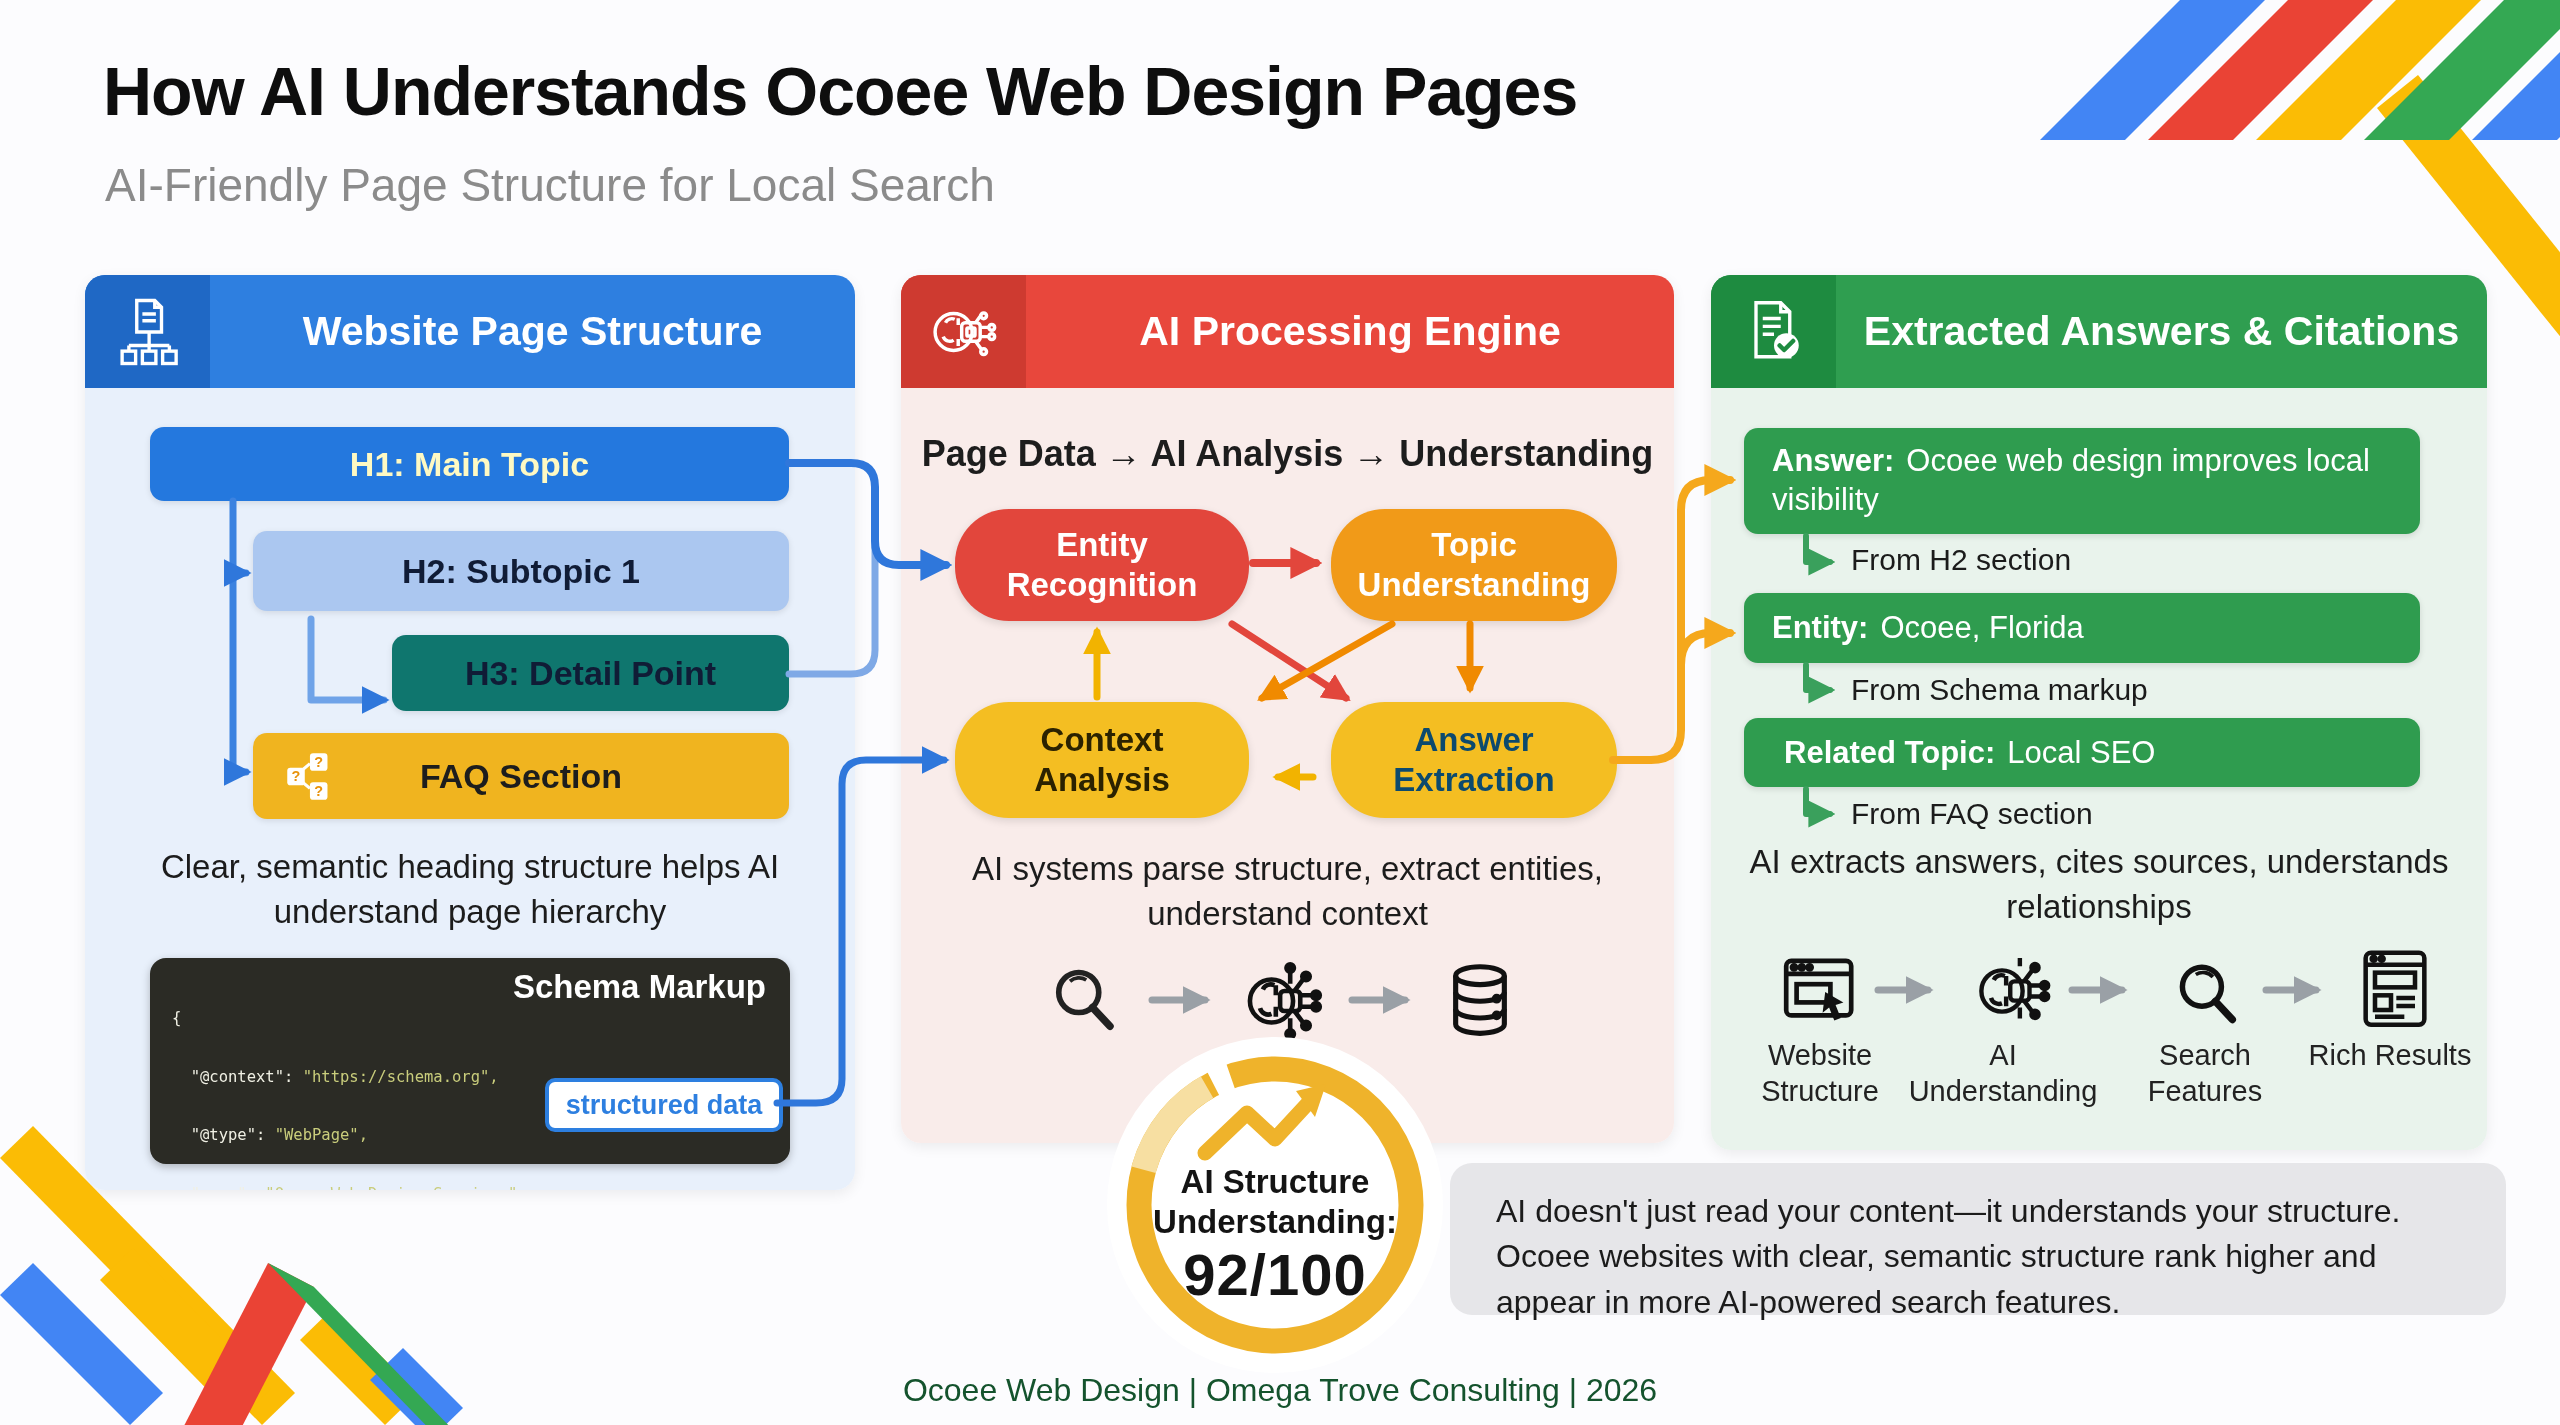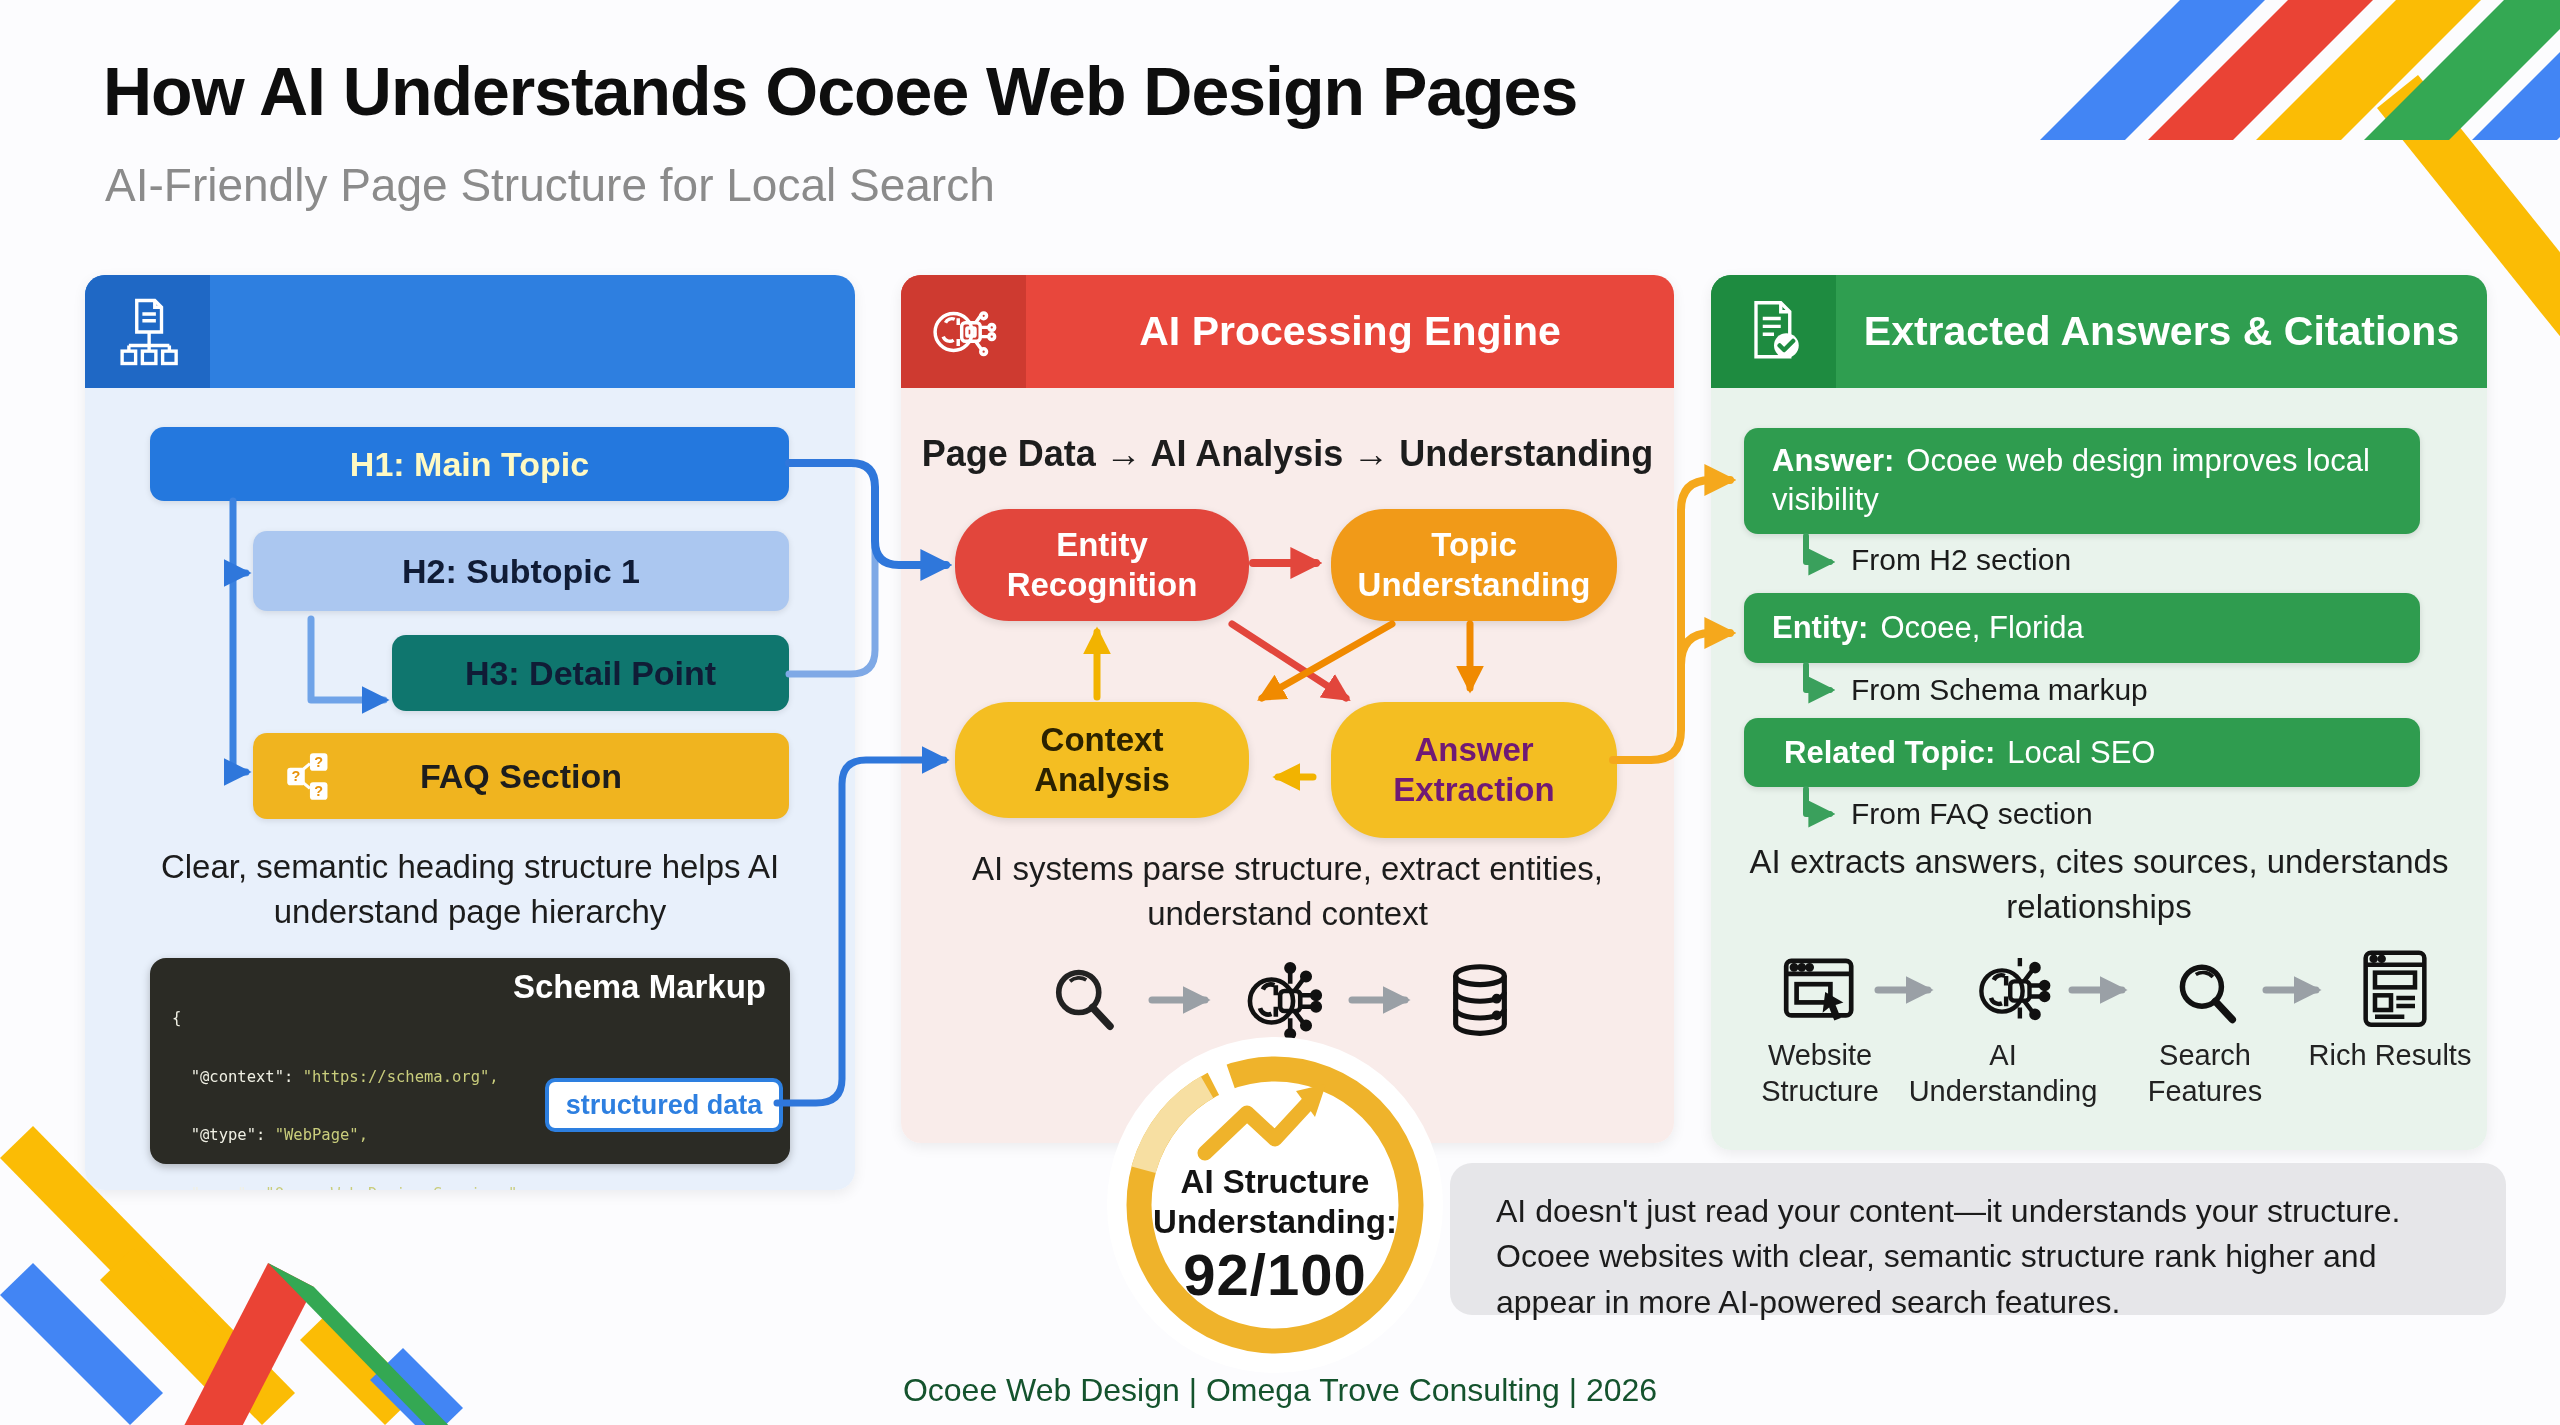--- a/index.html
+++ b/index.html
@@ -57,21 +57,21 @@
         font-size:27px;font-weight:700;color:#2D7FE0;}
 
   
   .flow-line{left:0;top:158px;width:100%;text-align:center;font-size:36px;font-weight:700;color:#1d1d1d;}
   .node{position:absolute;border-radius:54px;display:flex;align-items:center;justify-content:center;
         text-align:center;font-weight:700;font-size:33px;line-height:1.2;box-shadow:0 3px 8px rgba(0,0,0,0.12);
         padding:0 30px;box-sizing:border-box;}
   .node-entity{left:54px;top:234px;width:294px;height:112px;background:#E2463C;color:#fff;}
   .node-topic{left:430px;top:234px;width:286px;height:112px;background:#F19A18;color:#fff;}
   .node-context{left:54px;top:427px;width:294px;height:116px;background:#F4BE22;color:#2b2200;}
-  .node-answer{left:430px;top:427px;width:286px;height:136px;background:#F4BE22;color:#701a75;}
+  .node-answer{left:430px;top:427px;width:286px;height:116px;background:#F4BE22;color:#0c4a6e;}
   .mid-caption{left:20px;top:572px;width:733px;text-align:center;font-size:33px;font-weight:500;
                color:#1c1c1c;line-height:1.35;}
   .mid-icon{position:absolute;}
 
   
   .gauge{left:1105px;top:1035px;width:340px;height:340px;z-index:6;}
   .gauge-label{position:absolute;width:100%;text-align:center;font-weight:700;color:#141414;}
   .g1{top:128px;font-size:33px;}
   .g2{top:168px;font-size:33px;}
   .g-score{top:206px;font-size:58px;letter-spacing:1px;}
@@ -134,20 +134,21 @@
         <svg width="72" height="72" viewBox="0 0 64 64" fill="none" stroke="#fff" stroke-width="3">
           <path d="M22 4 h16 l6 6 v22 h-22 z"></path>
             <path d="M38 4 v6 h6"></path>
           <path d="M27 16 h12 M27 22 h12"></path>
           <path d="M33 32 v6 M15 44 h36 M15 44 v5 M33 38 v11 M51 44 v5"></path>
           <rect x="9" y="49" width="12" height="11"></rect>
             <rect x="27" y="49" width="12" height="11"></rect>
             <rect x="45" y="49" width="12" height="11"></rect>
         </svg>
       </div>
+      <div class="hdr-title">Website Page Structure</div>
     </div>
 
     <div class="hbox box-h1">H1: Main Topic</div>
     <div class="hbox box-h2">H2: Subtopic 1</div>
     <div class="hbox box-h3">H3: Detail Point</div>
     <div class="hbox box-faq">
       <span class="faq-icon">
         <svg width="66" height="66" viewBox="0 0 64 64">
           <path d="M18 30 L30 20 M18 34 L30 44" stroke="#fff" stroke-width="3"></path>
           <rect x="8" y="24" width="17" height="17" rx="3" fill="#fff"></rect>

